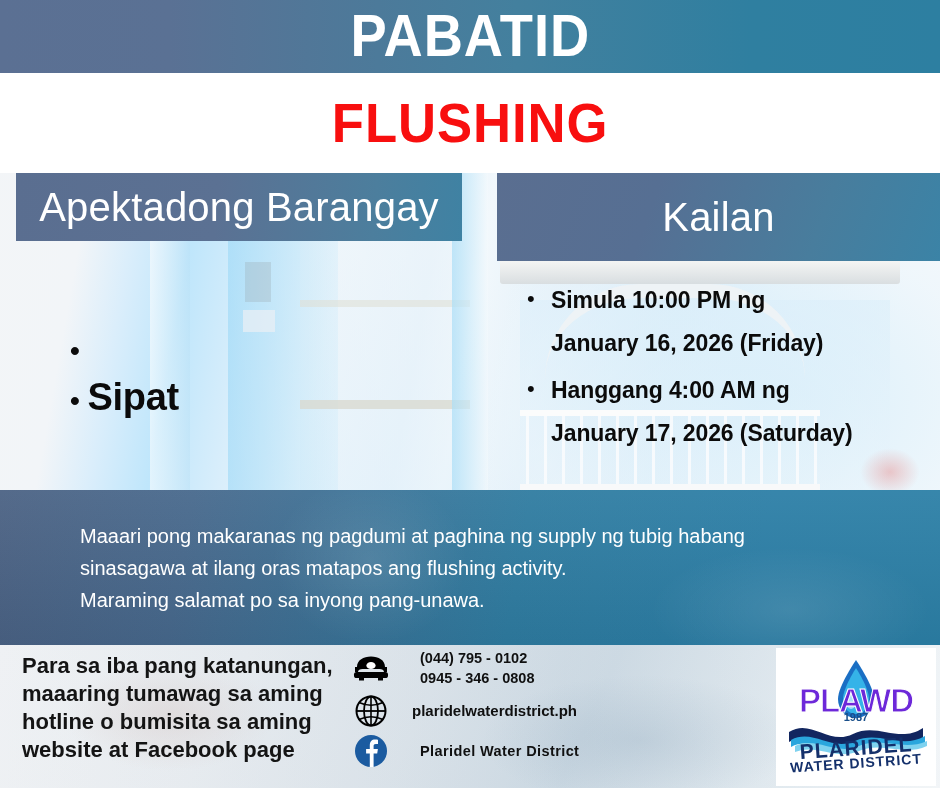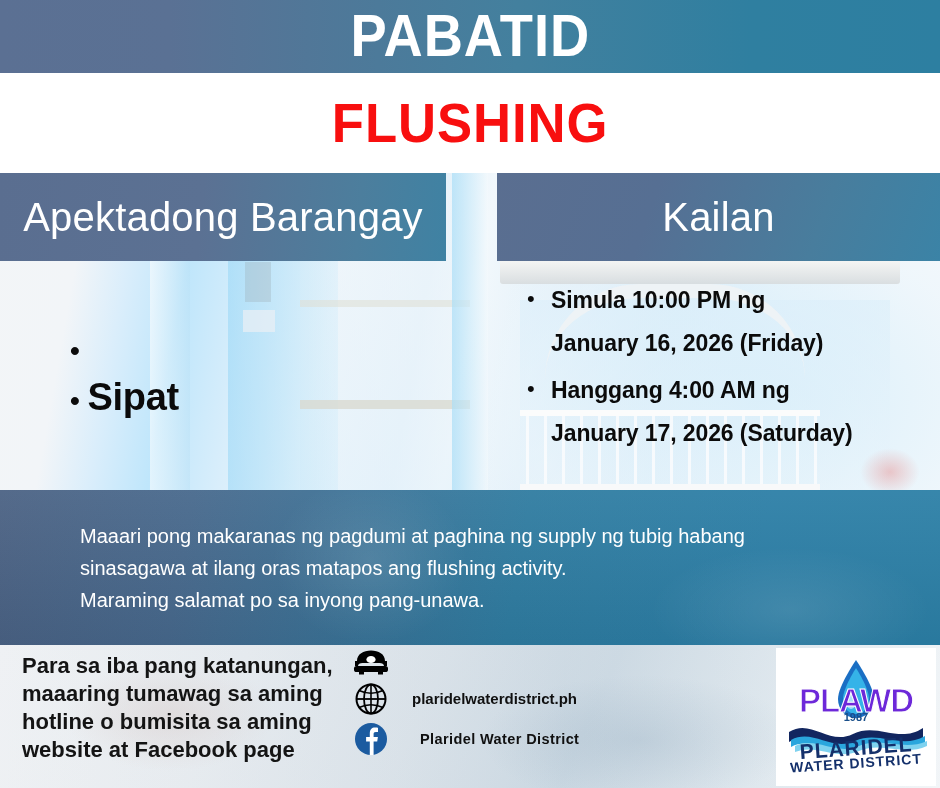--- a/index.html
+++ b/index.html
@@ -66,21 +66,21 @@
     position:absolute;left:0;top:73px;width:940px;height:100px;z-index:5;
     background:#ffffff;display:flex;align-items:center;justify-content:center;
   }
   .title-flushing{
     color:#f80f0f;font-weight:bold;letter-spacing:1px;
     font-size:56px;line-height:56px;transform:scaleX(.94);
   }
 
   
   .hdr-left{
-    position:absolute;left:0;top:173px;width:446px;height:88px;z-index:6;
+    position:absolute;left:16px;top:173px;width:446px;height:68px;z-index:6;
     background:linear-gradient(95deg,#5a6e90 0%,#5b7193 45%,#4c7e9d 80%,#3f82a3 100%);
     display:flex;align-items:center;justify-content:center;
   }
   .hdr-right{
     position:absolute;left:497px;top:173px;width:443px;height:88px;z-index:6;
     background:linear-gradient(110deg,#5a6e90 0%,#566f93 35%,#487d9d 72%,#3b83a6 100%);
     display:flex;align-items:center;justify-content:center;
   }
   .hdr-text{
     color:#ffffff;font-size:40px;line-height:44px;font-weight:normal;
@@ -281,20 +281,24 @@
       <div class="contact-icon">
         <svg width="40" height="28" viewBox="0 0 40 28" aria-hidden="true">
           <path d="M6 13 C6 6 12.5 2.5 20 2.5 C27.5 2.5 34 6 34 13 L36 13 L36 18 L33 18
                    C33 16 31 15 28.5 15 L11.5 15 C9 15 7 16 7 18 L4 18 L4 13 Z" fill="#000"></path>
           <ellipse cx="20" cy="11.5" rx="4.6" ry="3.6" fill="#fff"></ellipse>
           <rect x="3" y="18" width="34" height="6" rx="2.6" fill="#000"></rect>
           <rect x="8" y="23.5" width="5" height="3" fill="#000"></rect>
           <rect x="27" y="23.5" width="5" height="3" fill="#000"></rect>
         </svg>
       </div>
+      <div class="contact-text nums">
+        <div>(044) 795 - 0102</div>
+        <div>0945 - 346 - 0808</div>
+      </div>
     </div>
 
     <div class="contact-row">
       <div class="contact-icon">
         <svg width="34" height="34" viewBox="0 0 34 34" aria-hidden="true">
           <circle cx="17" cy="17" r="14.5" fill="none" stroke="#000" stroke-width="2"></circle>
           <ellipse cx="17" cy="17" rx="7" ry="14.5" fill="none" stroke="#000" stroke-width="1.8"></ellipse>
           <line x1="2.5" y1="17" x2="31.5" y2="17" stroke="#000" stroke-width="1.8"></line>
           <path d="M5 8.5 Q17 14 29 8.5" fill="none" stroke="#000" stroke-width="1.6"></path>
           <path d="M5 25.5 Q17 20 29 25.5" fill="none" stroke="#000" stroke-width="1.6"></path>

